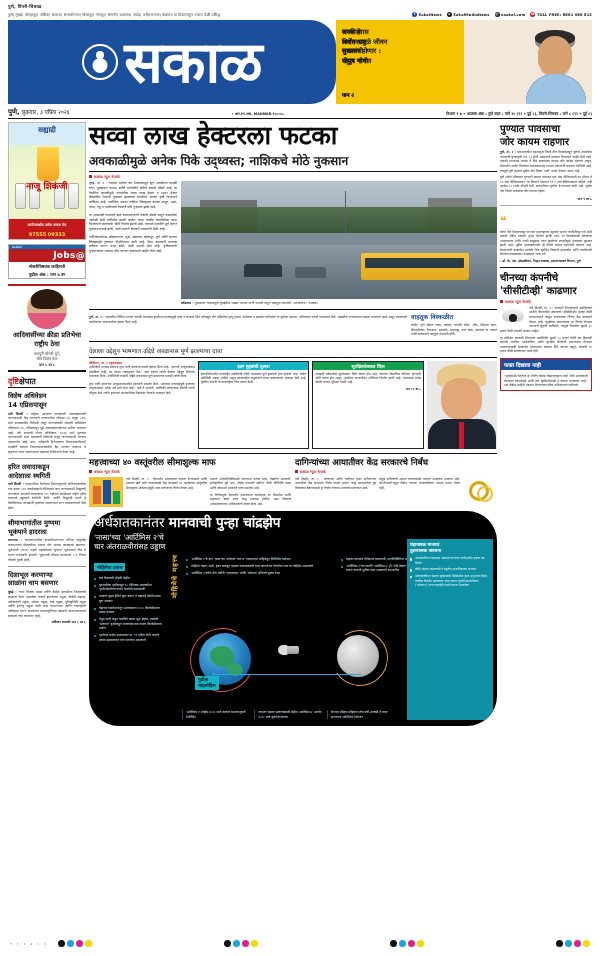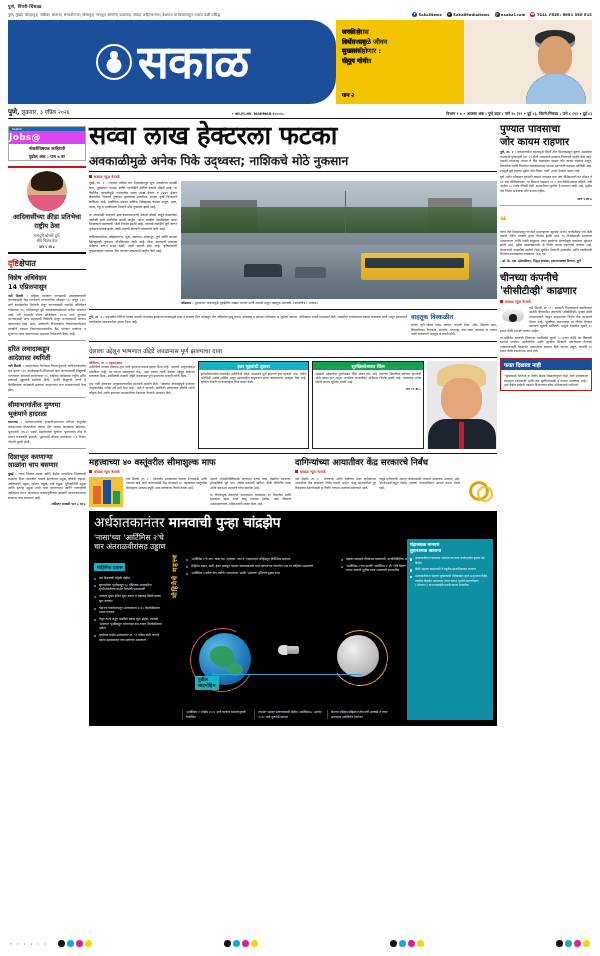--- a/index.html
+++ b/index.html
@@ -42,21 +42,21 @@
   }
   .mast-emblem::before {
     content: ""; position: absolute; left: 50%; top: 5px; transform: translateX(-50%);
     width: 8px; height: 8px; border-radius: 50%; background: #fff;
   }
   .mast-emblem::after {
     content: ""; position: absolute; left: 50%; bottom: 5px; transform: translateX(-50%);
     width: 15px; height: 15px; border-radius: 50%; background: #fff;
   }
   .mast-word {
-    color: #fff; font-size: 46px; font-weight: bold; line-height: .92;
+    color: #fff; font-size: 57px; font-weight: bold; line-height: .92;
     letter-spacing: -1px; font-family: "DejaVu Sans", sans-serif;
   }
   .promo { position: relative; display: flex; overflow: hidden; justify-content: flex-end; }
   .promo-a { flex: 0 0 128px; background: #f5c400; }
   .promo-b { flex: 0 0 128px; background: #f2e7d8; }
   .promo-txt {
     position: absolute; left: 6px; top: 8px; width: 58px;
     font-size: 6.6px; font-weight: bold; color: #111; line-height: 1.45;
   }
   .promo-pg { position: absolute; left: 6px; bottom: 5px; font-size: 5.4px; font-weight: bold; color: #111; }
@@ -110,22 +110,22 @@
   .ad-juice .btl.b3 { right: 20px; } .ad-juice .btl.b4 { right: 6px; }
   .ad-juice .brand { position: absolute; left: 0; right: 0; top: 56px; text-align: center;
                      font-size: 9px; font-weight: bold; color: #c00; }
   .ad-juice .footer { position: absolute; left: 0; right: 0; bottom: 0; height: 20px; background: #c21a1a; }
   .ad-juice .ftxt { position: absolute; left: 0; right: 0; bottom: 12px; text-align: center;
                     font-size: 3.6px; font-weight: bold; color: #fff; }
   .ad-juice .fnum { position: absolute; left: 0; right: 0; bottom: 2px; text-align: center;
                     font-size: 5px; font-weight: bold; color: #ffdf3a; }
 
   .ad-jobs { margin-top: 4px; border: .7px solid #aaa; background: #fff; }
-  .ad-jobs .tag { background: #d946ef; color: #fff; font-size: 9px; font-weight: bold;
-                  text-align: left; padding: 1px 0 2px 0; letter-spacing: .3px; }
+  .ad-jobs .tag { background: #b91c1c; color: #fff; font-size: 9px; font-weight: bold;
+                  text-align: right; padding: 1px 0 2px 0; letter-spacing: .3px; }
   .ad-jobs .mini { font-size: 3px; background: #1768b3; color: #fff; padding-left: 3px; }
   .ad-jobs .l1, .ad-jobs .l2 { text-align: center; font-size: 4.2px; font-weight: bold; color: #111; padding: 1.5px 1px; }
 
   .promo-woman { margin-top: 5px; }
   .promo-woman .rule { height: 2px; background: #c21a1a; margin-bottom: 3px; }
   .pw-photo { width: 40px; height: 40px; border-radius: 50%; margin: 0 auto; position: relative;
               overflow: hidden; background: #d7b08a; }
   .pw-photo .w-hair { position: absolute; left: 4px; top: 0; width: 32px; height: 20px;
                       border-radius: 50% 50% 30% 30%; background: #2a1a10; }
   .pw-photo .w-sari { position: absolute; left: -2px; bottom: 0; width: 44px; height: 16px; background: #e25b7e; }
@@ -221,21 +221,21 @@
   .iconbox .b1 { position: absolute; left: 4px; bottom: 3px; width: 8px; height: 18px; background: #e06a2b; }
   .iconbox .b2 { position: absolute; left: 14px; bottom: 3px; width: 8px; height: 24px; background: #1b4e9b; }
   .iconbox .b3 { position: absolute; left: 24px; bottom: 3px; width: 7px; height: 13px; background: #13a14f; }
   .gold { width: 34px; height: 28px; position: relative; flex: 0 0 34px; }
   .gold .ring { position: absolute; left: 6px; top: 4px; width: 20px; height: 20px;
                 border: 3px solid #d9a400; border-radius: 50%; }
   .gold .ring2 { position: absolute; left: 14px; top: 9px; width: 16px; height: 16px;
                  border: 2.5px solid #f0c23a; border-radius: 50%; }
 
   
-  .moon { margin-top: 4px; background: #000; color: #fff; position: relative; height: 215px; overflow: hidden; }
+  .moon { margin-top: 4px; background: #000; color: #fff; position: relative; height: 215px; overflow: hidden; border-radius: 30px; }
   .moon-head { padding: 4px 5px 2px 5px; }
   .moon-h1 { font-size: 13.6px; font-weight: bold; line-height: 1.1; }
   .moon-h1 .thin { font-weight: normal; }
   .moon-h2 { font-size: 7.6px; line-height: 1.25; margin-top: 3px; max-width: 120px; }
   .moon-body { display: flex; gap: 4px; padding: 0 5px 4px 5px; height: 150px; }
   .mcol { flex: 1 1 0; }
   .mcol.w1 { flex: 0 0 72px; }
   .mcol.w2 { flex: 0 0 12px; }
   .panel-h { background: #14b4c6; color: #06222c; font-size: 4.6px; font-weight: bold;
              padding: 1px 3px; display: inline-block; }
@@ -378,20 +378,33 @@
       <b>पुणे,</b><span> शुक्रवार, ३ एप्रिल २०२६</span>
     </div>
     <div class="date-mid">• आर.एन.आय. MAHMAR-१५००५५.</div>
     <div class="date-right">विभाग १ ७  • आजचा अंक : पुणे शहर : पाने २० (९२ • दुई ८), पिंपरी-चिंचवड : पाने ८ (९२ • दुई ८)</div>
   </div>
 
   <div class="body-grid">
 
     <div class="col-left">
 
+      <div class="ad-juice">
+        <div class="band"></div>
+        <div class="logo-m">सह्याद्री</div>
+        <div class="btl b1"></div>
+          <div class="btl b2"></div>
+          <div class="btl b3"></div>
+          <div class="btl b4"></div>
+        <div class="glass"></div>
+        <div class="brand">नाजू शिकंजी</div>
+        <div class="footer"></div>
+        <div class="ftxt">आरोग्यवर्धक तसेच पाचक पेय</div>
+        <div class="fnum">97555 09333</div>
+      </div>
 
       <div class="ad-jobs">
         <div class="mini">esakal</div>
         <div class="tag">Jobs@</div>
         <div class="l1">नोकरीविषयक जाहिराती</div>
         <div class="l2">पुढील अंक : पान ७ वर</div>
       </div>
 
       <div class="promo-woman">
         <div class="rule"></div>

